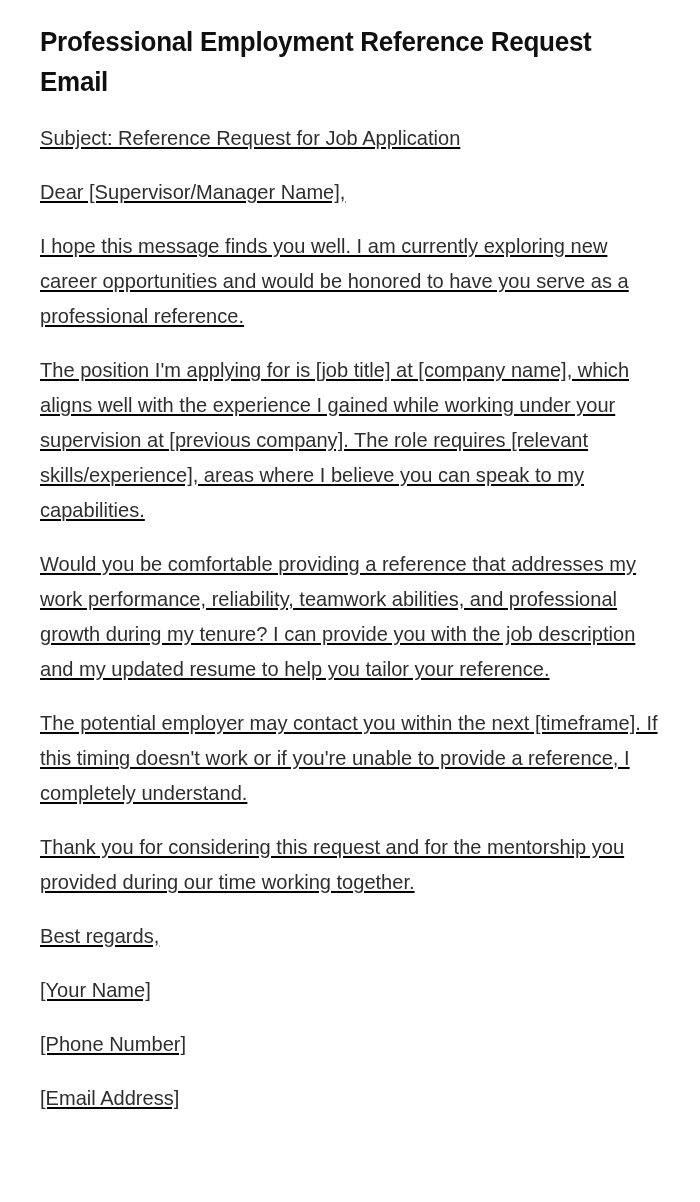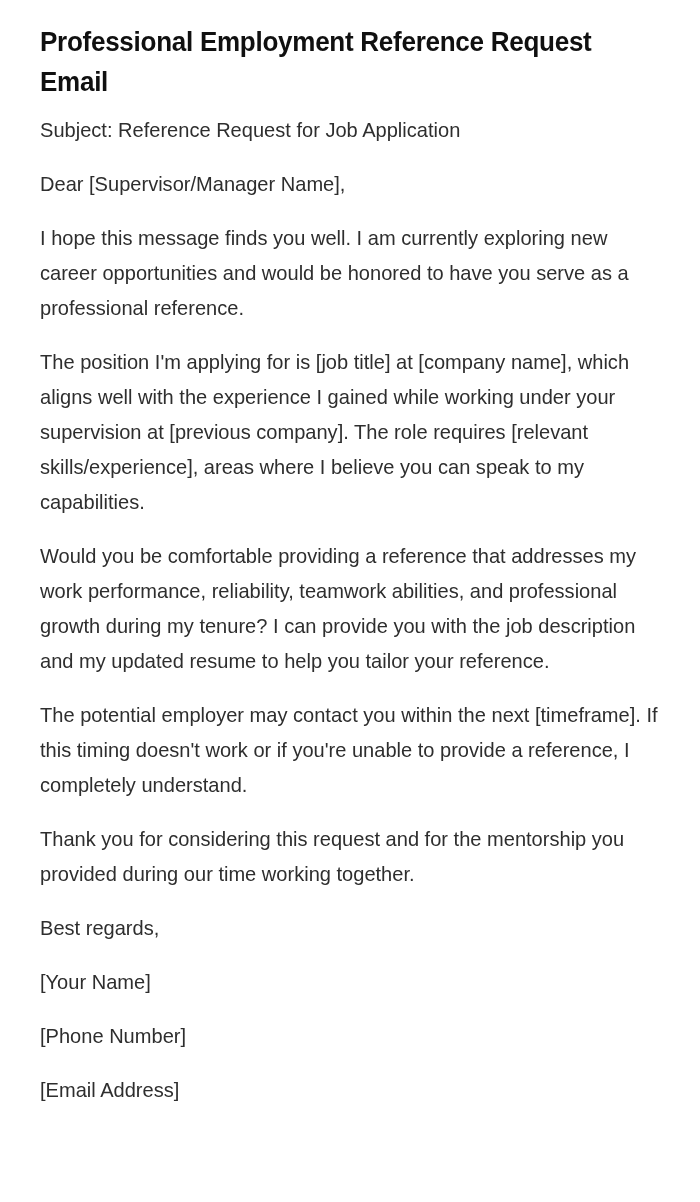--- a/index.html
+++ b/index.html
@@ -38,21 +38,22 @@
     font-weight: 700;
     letter-spacing: -0.3px;
     color: #101010;
     font-family: "Liberation Sans", "DejaVu Sans", sans-serif;
     transform: scaleX(0.93);
     transform-origin: left top;
     width: 666px;
   }
 
   .body-block {
-    margin-top: 10px;
+    margin-top: 18px;
+    text-decoration: underline;
   }
 
   .para {
     margin: 0 0 19px 0;
     padding: 0;
     font-size: 21px;
     line-height: 35px;
     font-weight: 400;
     color: #2e2e2e;
     letter-spacing: 0px;

